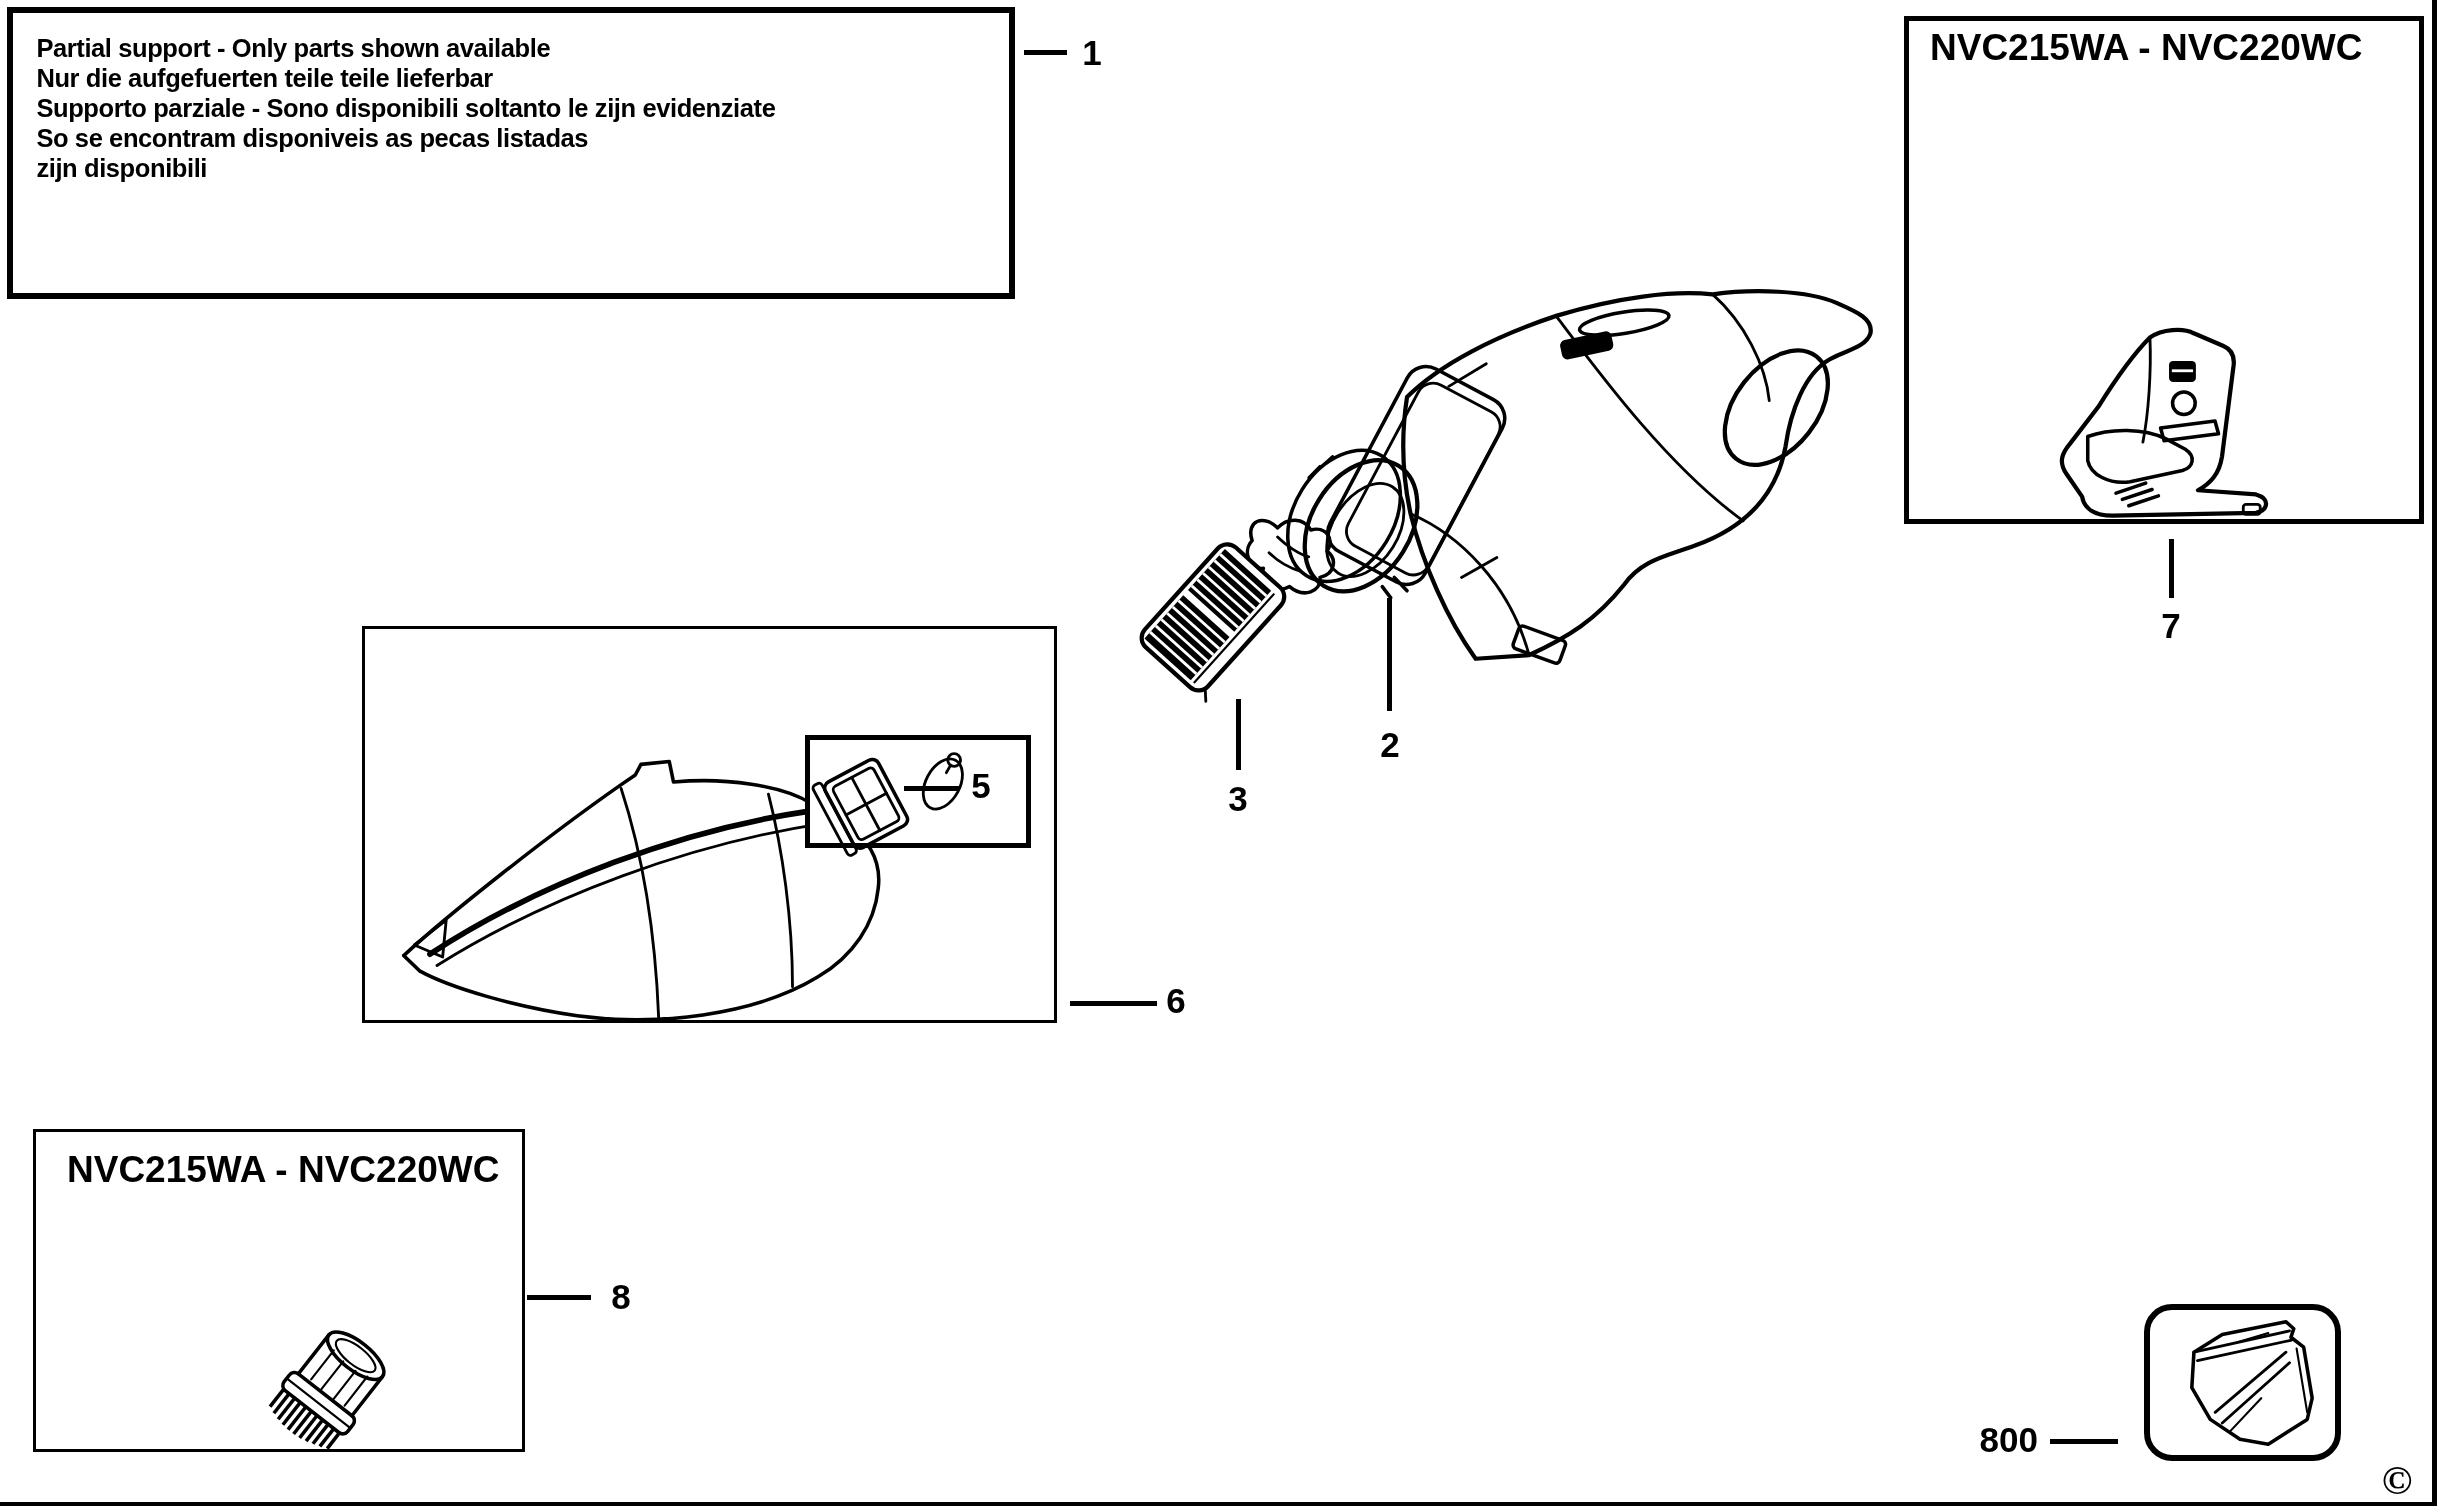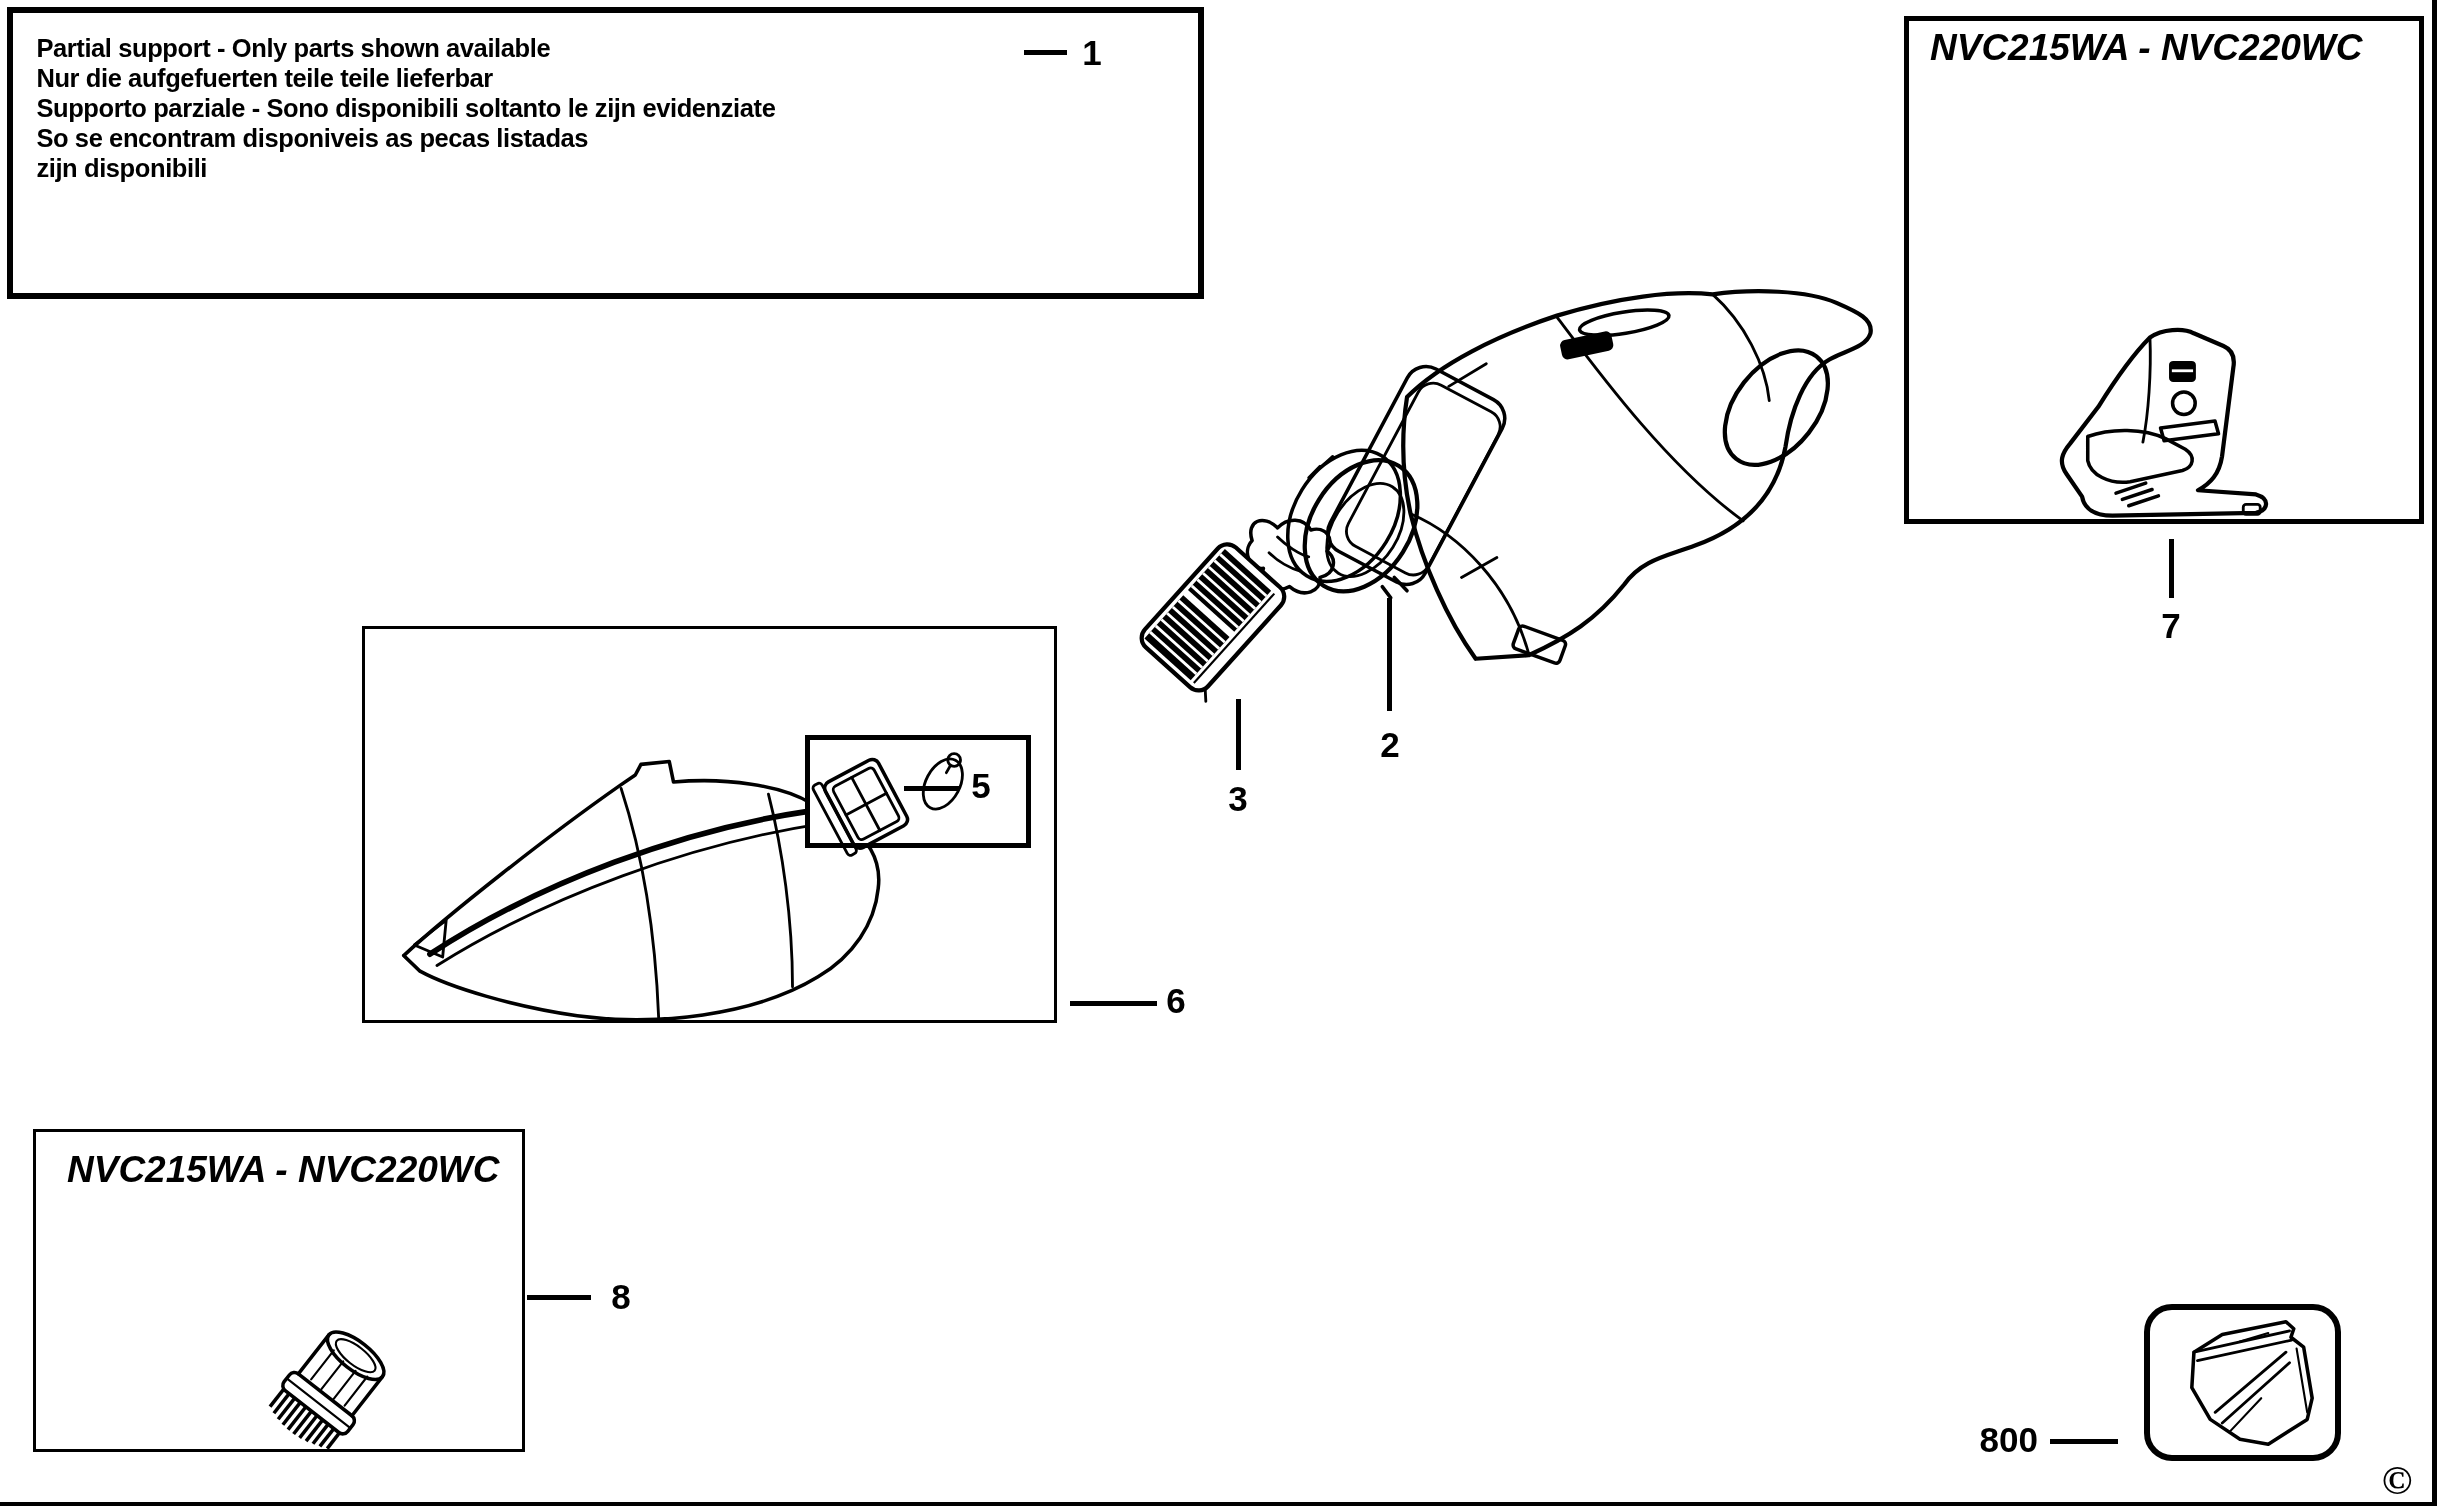--- a/index.html
+++ b/index.html
@@ -5,28 +5,28 @@
   html,body{margin:0;padding:0;background:#e8e8e8;}
   .page{
     position:relative;
     width:2438px;height:1507px;
     background:#ffffff;
     font-family:"Liberation Sans", sans-serif;
     color:#000;
     overflow:hidden;
   }
   .box{position:absolute;border:solid #000;background:#fff;box-sizing:border-box;}
-  .note-box{left:7px;top:7px;width:1197px;height:292px;border-width:6.4px;padding:20px 14px 0 23.4px;}
+  .note-box{left:7px;top:7px;width:1008px;height:292px;border-width:6.4px;padding:20px 14px 0 23.4px;}
   .note-line{font-weight:bold;font-size:25.5px;line-height:30px;letter-spacing:-0.4px;white-space:nowrap;}
   .charger-box{left:1904px;top:15.6px;width:520px;height:508px;border-width:5px;}
   .bowl-box{left:362px;top:626px;width:695px;height:397px;border-width:3.5px;}
   .retainer-box{left:805px;top:735px;width:226px;height:113px;border-width:5.7px;}
   .brush-box{left:33px;top:1129px;width:492px;height:323px;border-width:3.5px;}
   .bag-box{left:2144px;top:1304px;width:197px;height:157px;border-width:6.4px;border-radius:28px;}
-  .model-title{font-weight:bold;font-size:37px;line-height:40px;white-space:nowrap;font-style:italic;}
+  .model-title{font-weight:bold;font-size:37px;line-height:40px;white-space:nowrap;}
   .charger-box .model-title{padding:7px 0 0 21px;}
   .brush-box .model-title{padding:18.4px 0 0 31px;}
   .part-label{position:absolute;font-weight:bold;font-size:35px;line-height:35px;text-align:center;width:42px;}
   .leader{position:absolute;background:#000;}
   .drawing{position:absolute;}
   .edge{position:absolute;background:#000;}
   .copyright{position:absolute;left:2372px;top:1459px;width:50px;height:42px;
     font-family:"Liberation Serif", serif;font-weight:bold;font-size:41px;line-height:42px;text-align:center;}
   svg{display:block;overflow:visible;}
   .ink{stroke:#000;fill:none;stroke-linecap:round;stroke-linejoin:round;}

